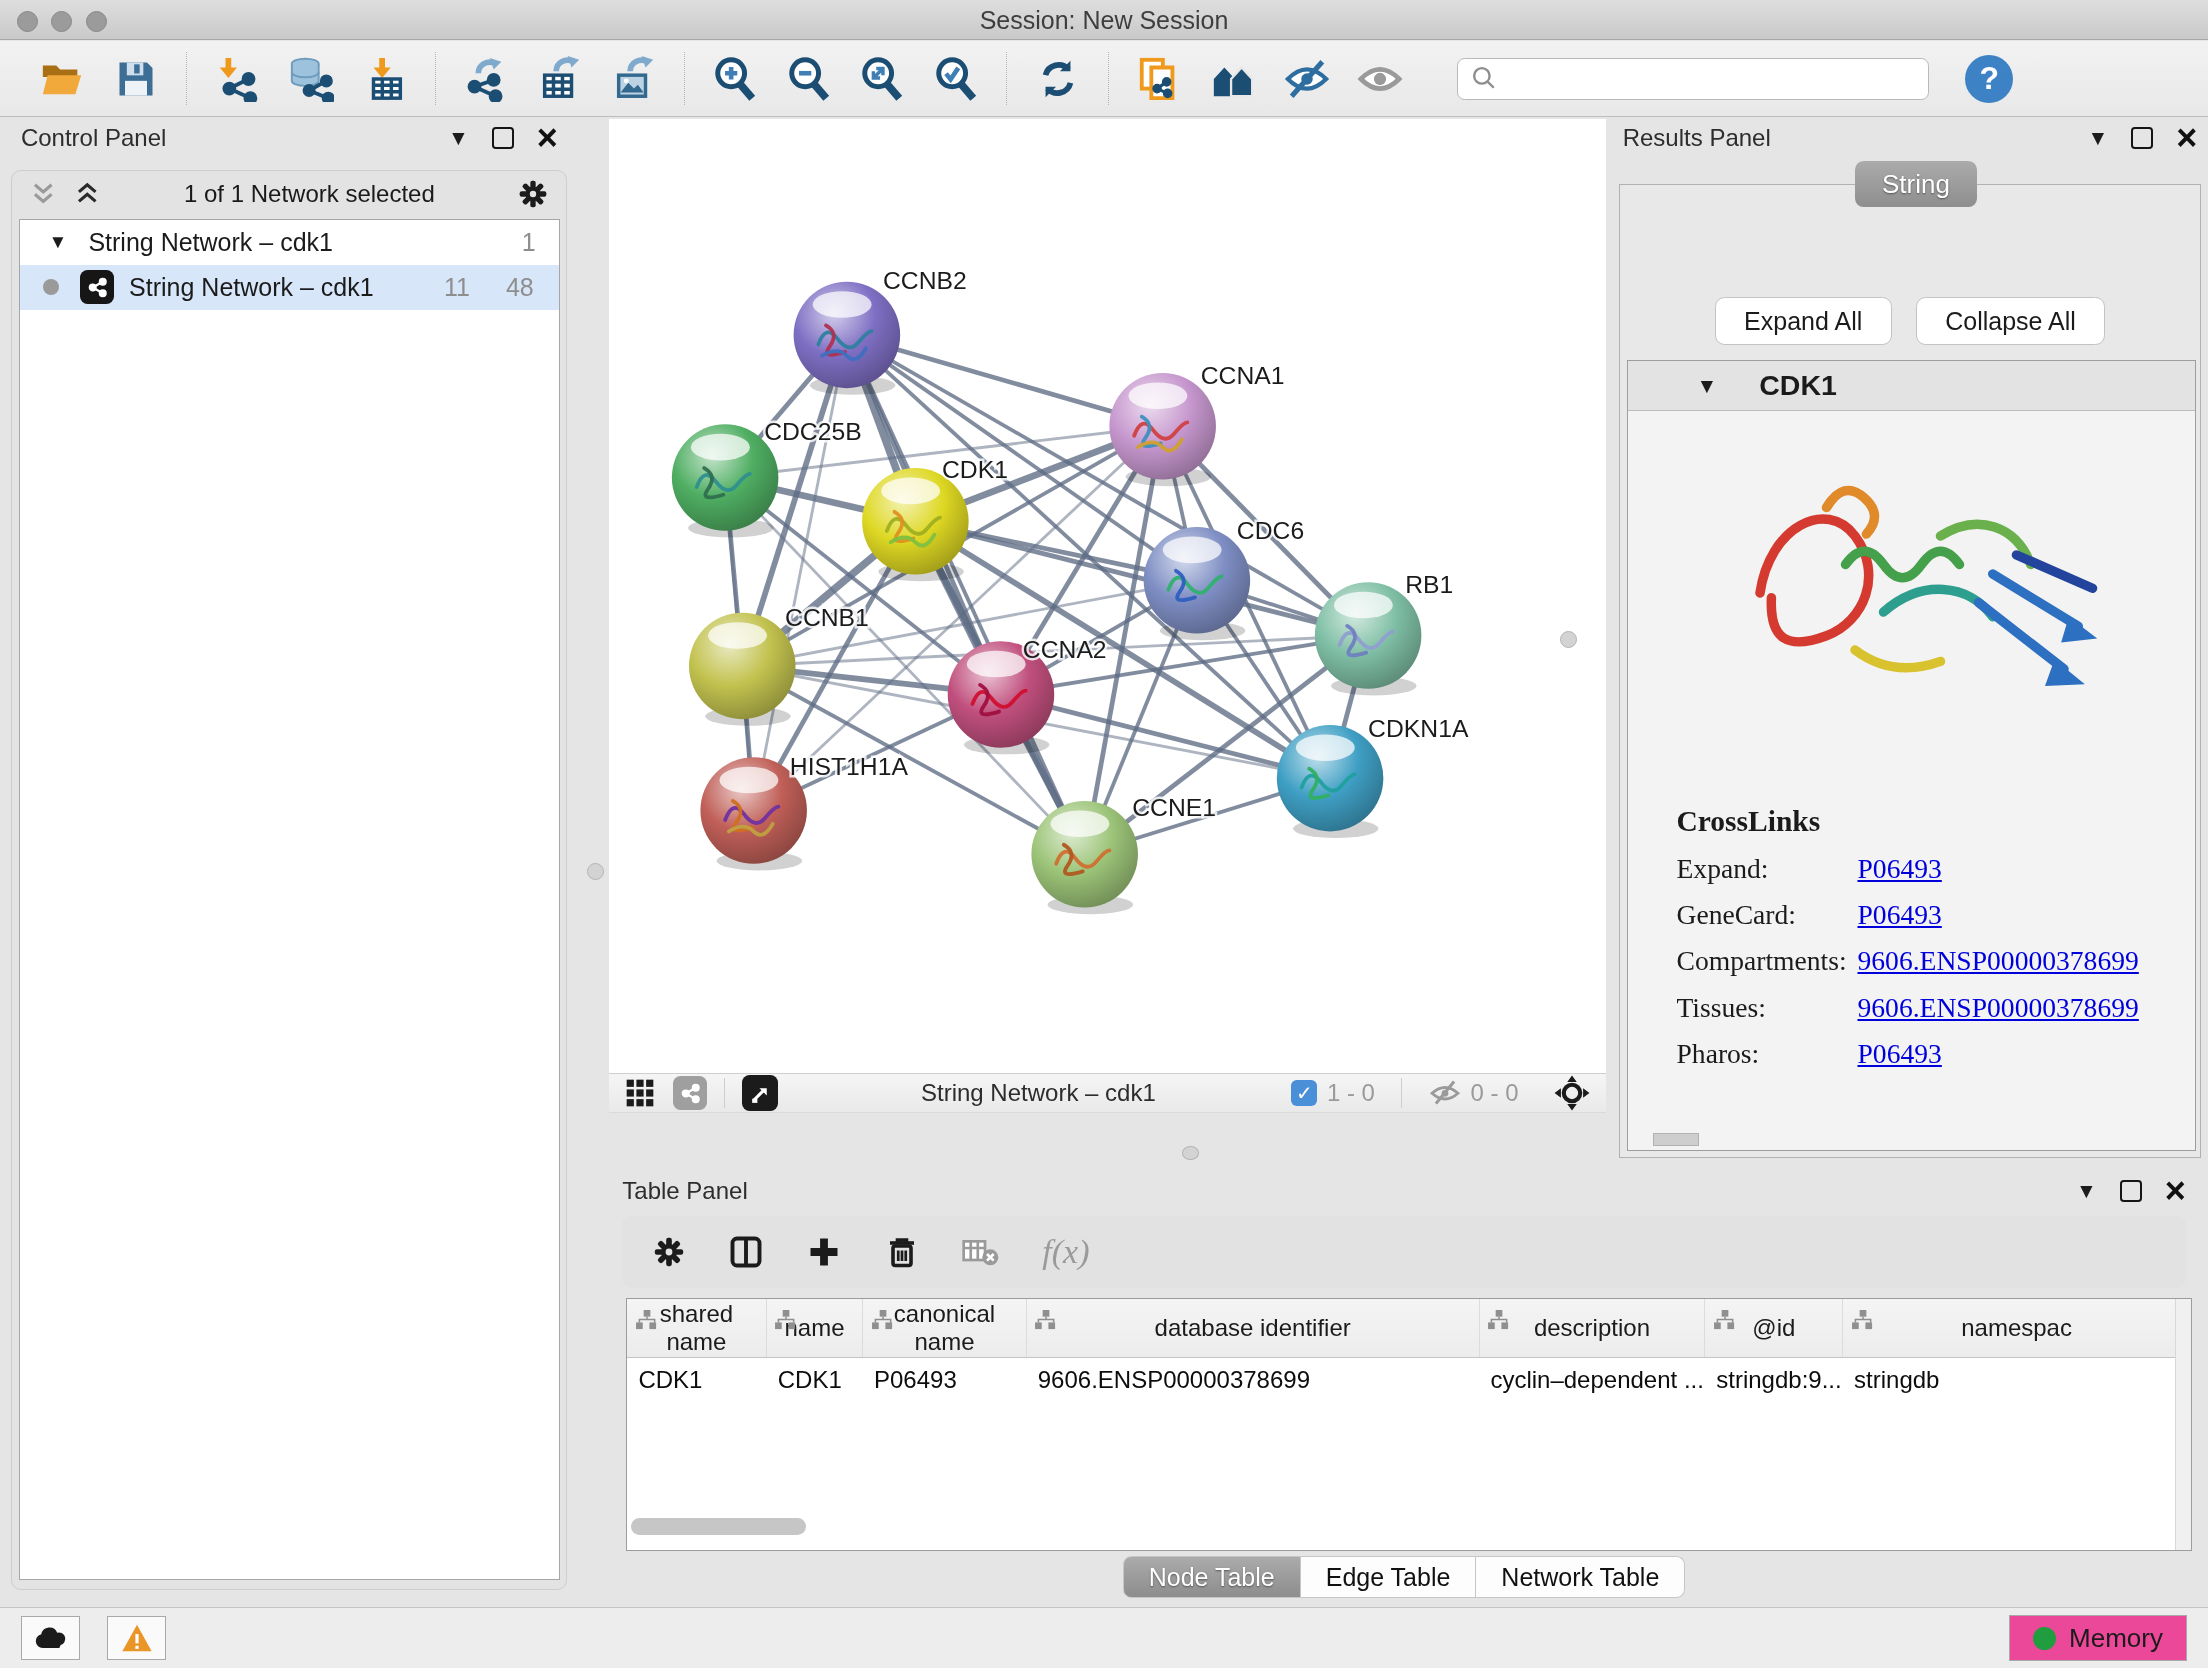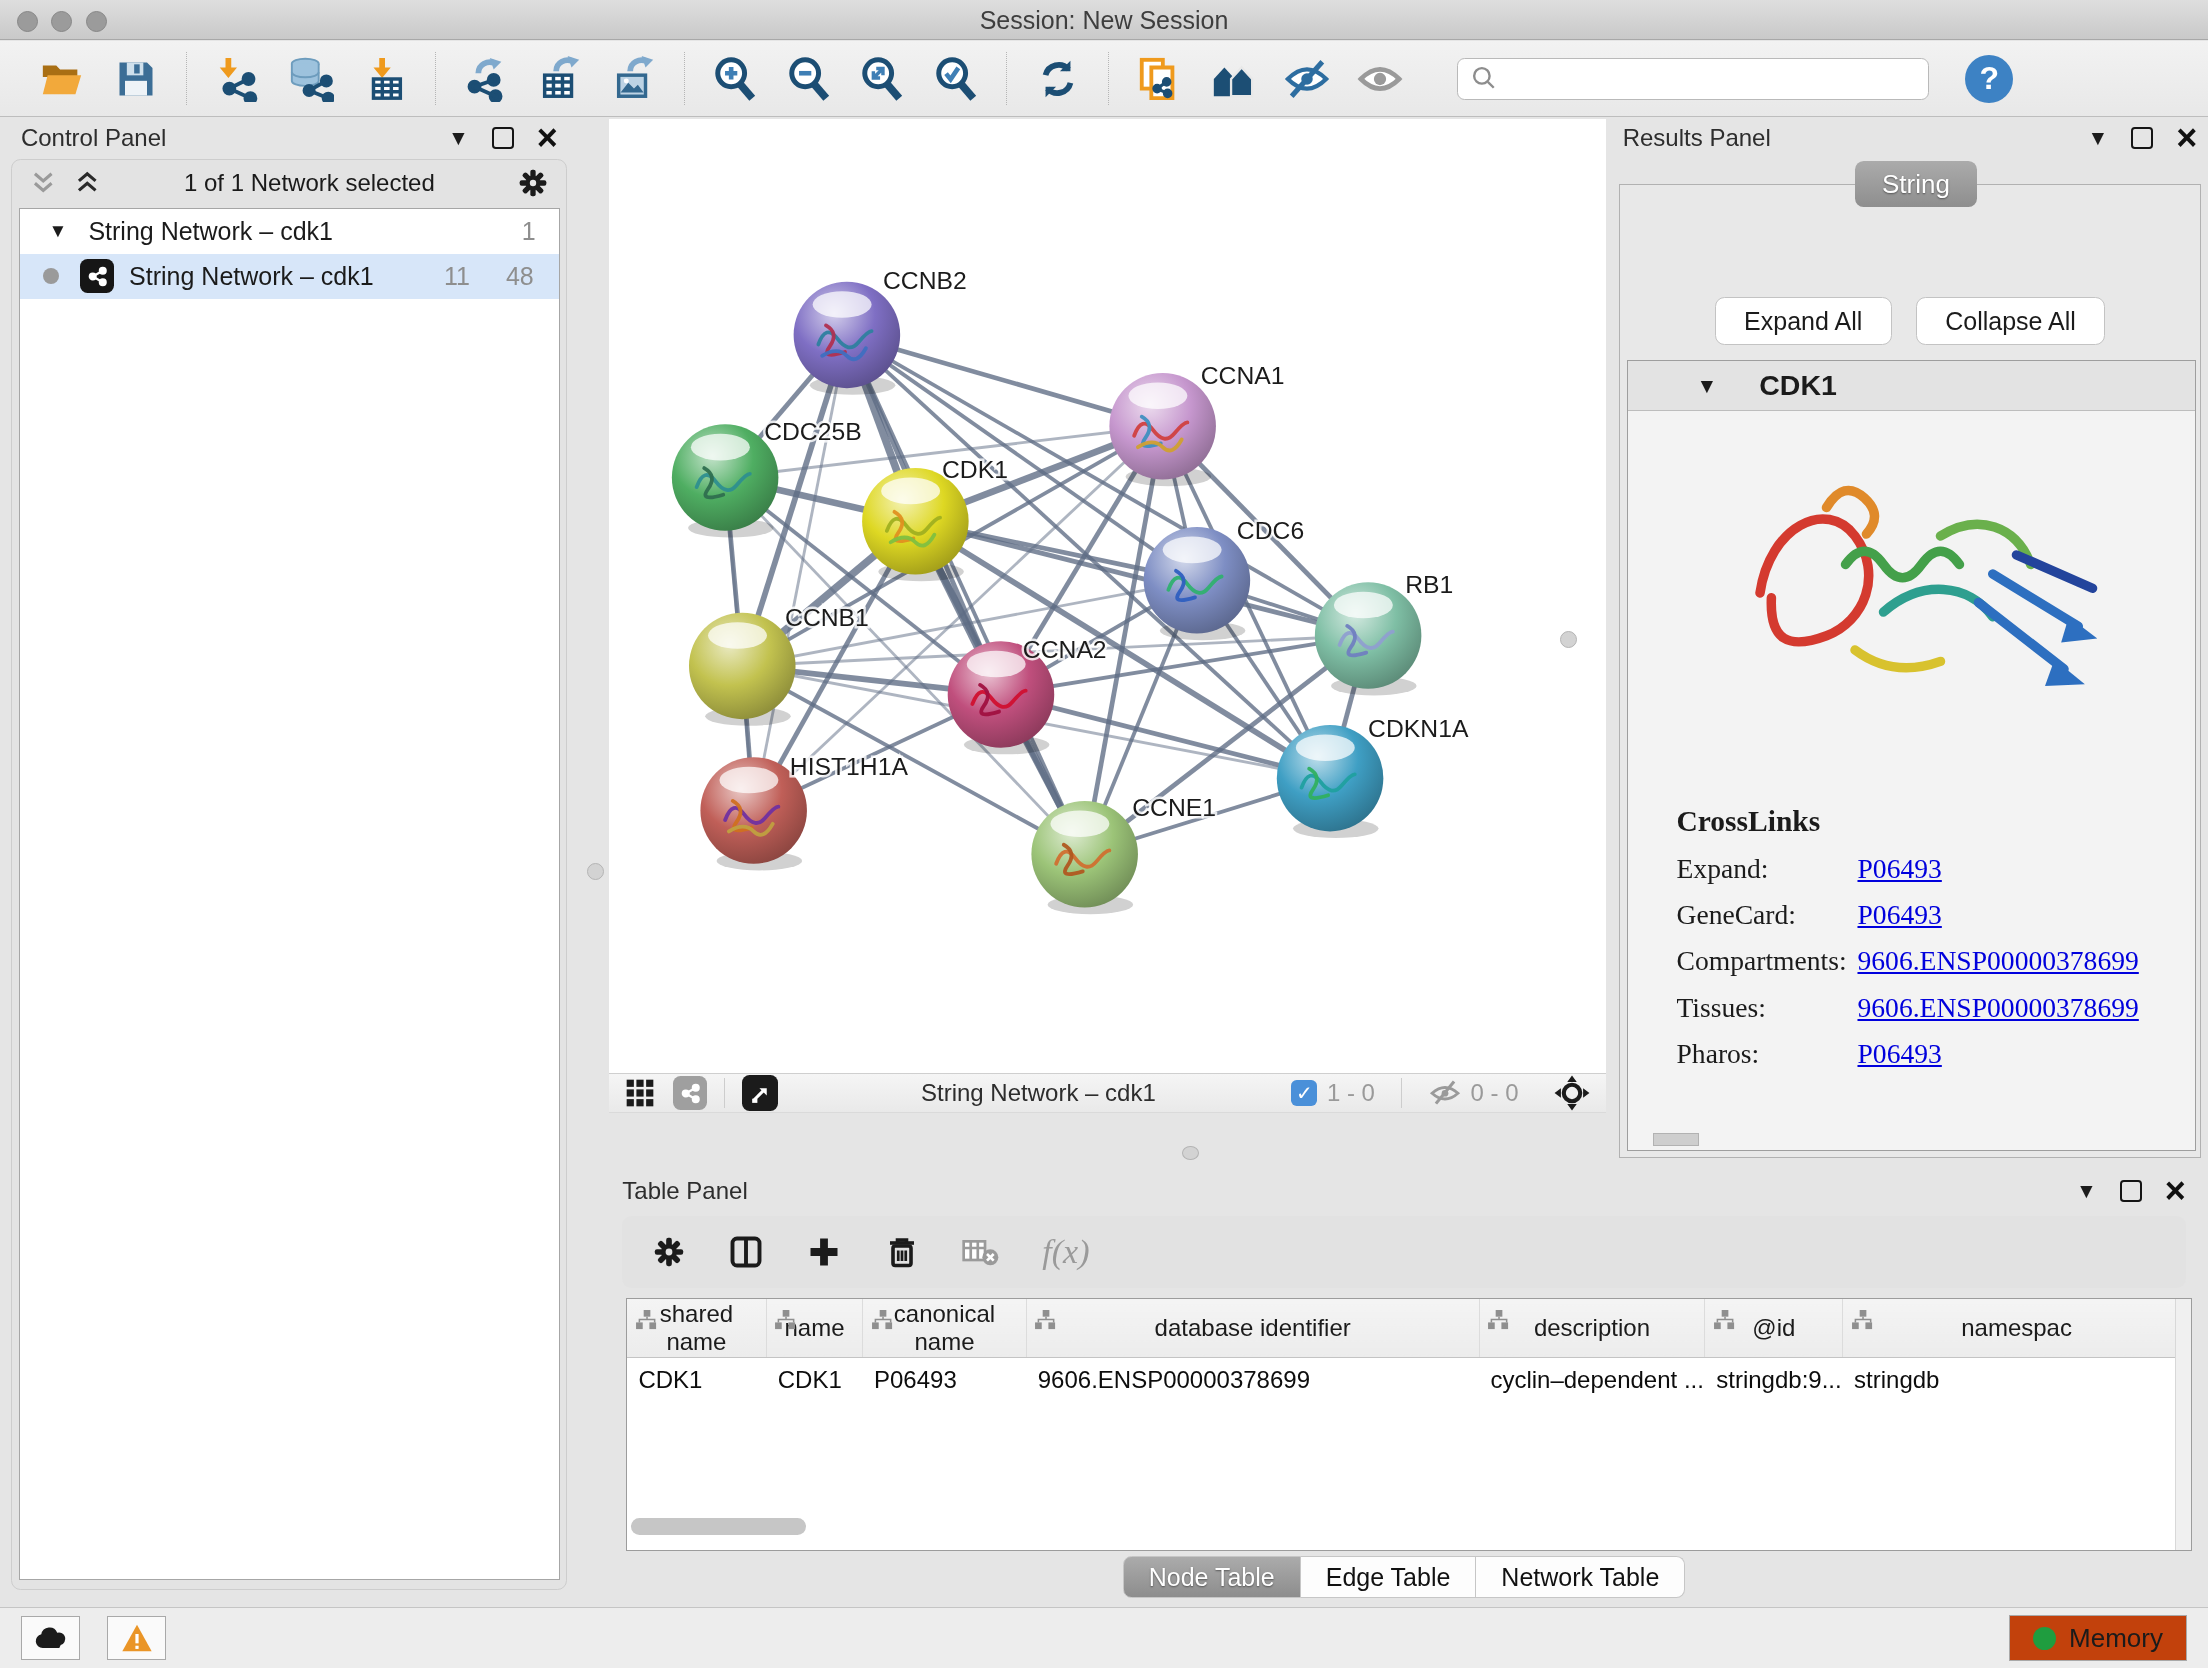--- a/index.html
+++ b/index.html
@@ -30,21 +30,21 @@
   .wc-close{font-size:36px;font-weight:bold;color:#111;cursor:pointer;line-height:0.8}
   .tab{height:40px;line-height:40px;padding:0 25px;font-size:25px;background:#fdfdfd;color:#111;
     border:1px solid #c6c6c6;border-left:none;cursor:pointer;white-space:nowrap}
   .tab:first-child{border-left:1px solid #c6c6c6;border-radius:8.6px 0 0 8.6px}
   .tab:last-child{border-radius:0 8.6px 8.6px 0}
   .tab.selected{background:linear-gradient(#ababab,#8d8d8d);color:#fff;text-shadow:0 1px 1.9px rgba(0,0,0,.45)}
   
   .control-panel{position:absolute;left:11.4px;top:119px;width:556px;height:1471px;display:flex;flex-direction:column}
   .control-panel .p-head{padding:0 9.5px}
   .cp-tabs{display:flex;padding-left:55px}
-  .cp-body{flex:1;background:#e3e3e3;border:1px solid #cdcdcd;border-radius:9.5px;margin-top:2px;
+  .cp-body{flex:1;background:#e3e3e3;border:1px solid #cdcdcd;border-radius:9.5px;margin-top:13px;
     display:flex;flex-direction:column;overflow:hidden}
   .cp-toolrow{height:46px;display:flex;align-items:center;padding:0 17px}
   .status-text{flex:1;text-align:center;font-size:24px;color:#1a1a1a}
   .net-list{flex:1;margin:1.9px 6.7px 8.6px;background:#fff;border:1px solid #a6a6a6}
   .nrow{height:45px;display:flex;align-items:center;font-size:25px;cursor:pointer}
   .nrow .tri{margin:0 21px 0 28.5px;font-size:19px}
   .nrow.selected{background:#d7e6f9}
   .count{color:#8e8e8e}
   .dot-gray{width:16px;height:16px;border-radius:50%;background:#9a9a9a;margin:0 21px 0 23px}
   .share-chip{width:34px;height:34px;border-radius:7.6px;background:#161616;display:flex;align-items:center;
@@ -98,21 +98,21 @@
   th .tree{position:absolute;left:8.6px;top:10.5px}
   td{height:42px;font-size:24px;padding-left:11.4px;color:#0d0d0d;white-space:nowrap;overflow:hidden}
   .vscroll{position:absolute;right:0;top:0;width:15px;height:100%;background:#f0f0f0;border-left:1px solid #d8d8d8}
   .hscroll{position:absolute;left:3.8px;bottom:15px;width:175px;height:17px;background:#c6c6c6;border-radius:8.6px;cursor:pointer}
   .tp-tabs{position:absolute;left:0;right:0;top:384px;display:flex;justify-content:center}
   
   .statusbar{position:absolute;left:0;top:1607px;width:100%;height:61px;background:#ededed;
     border-top:1.9px solid #c5c5c5;display:flex;align-items:center;padding:0 21px;box-sizing:border-box}
   .sb-btn{width:57px;height:42px;background:#fafafa;border:1.9px solid #a9a9a9;display:flex;align-items:center;
     justify-content:center;margin-right:27px;cursor:pointer}
-  .memory-btn{margin-left:auto;height:44px;background:#c2410c;border:1.9px solid #a9a9a9;display:flex;
+  .memory-btn{margin-left:auto;height:44px;background:#ec4899;border:1.9px solid #a9a9a9;display:flex;
     align-items:center;gap:13.3px;padding:0 23px;font-size:26px;cursor:pointer}
   .memory-dot{width:23px;height:23px;border-radius:50%}
 </style>
 </head>
 <body>
 
 <div class="titlebar">
   <div class="lights">
     <span class="light"></span>
     <span class="light"></span>

